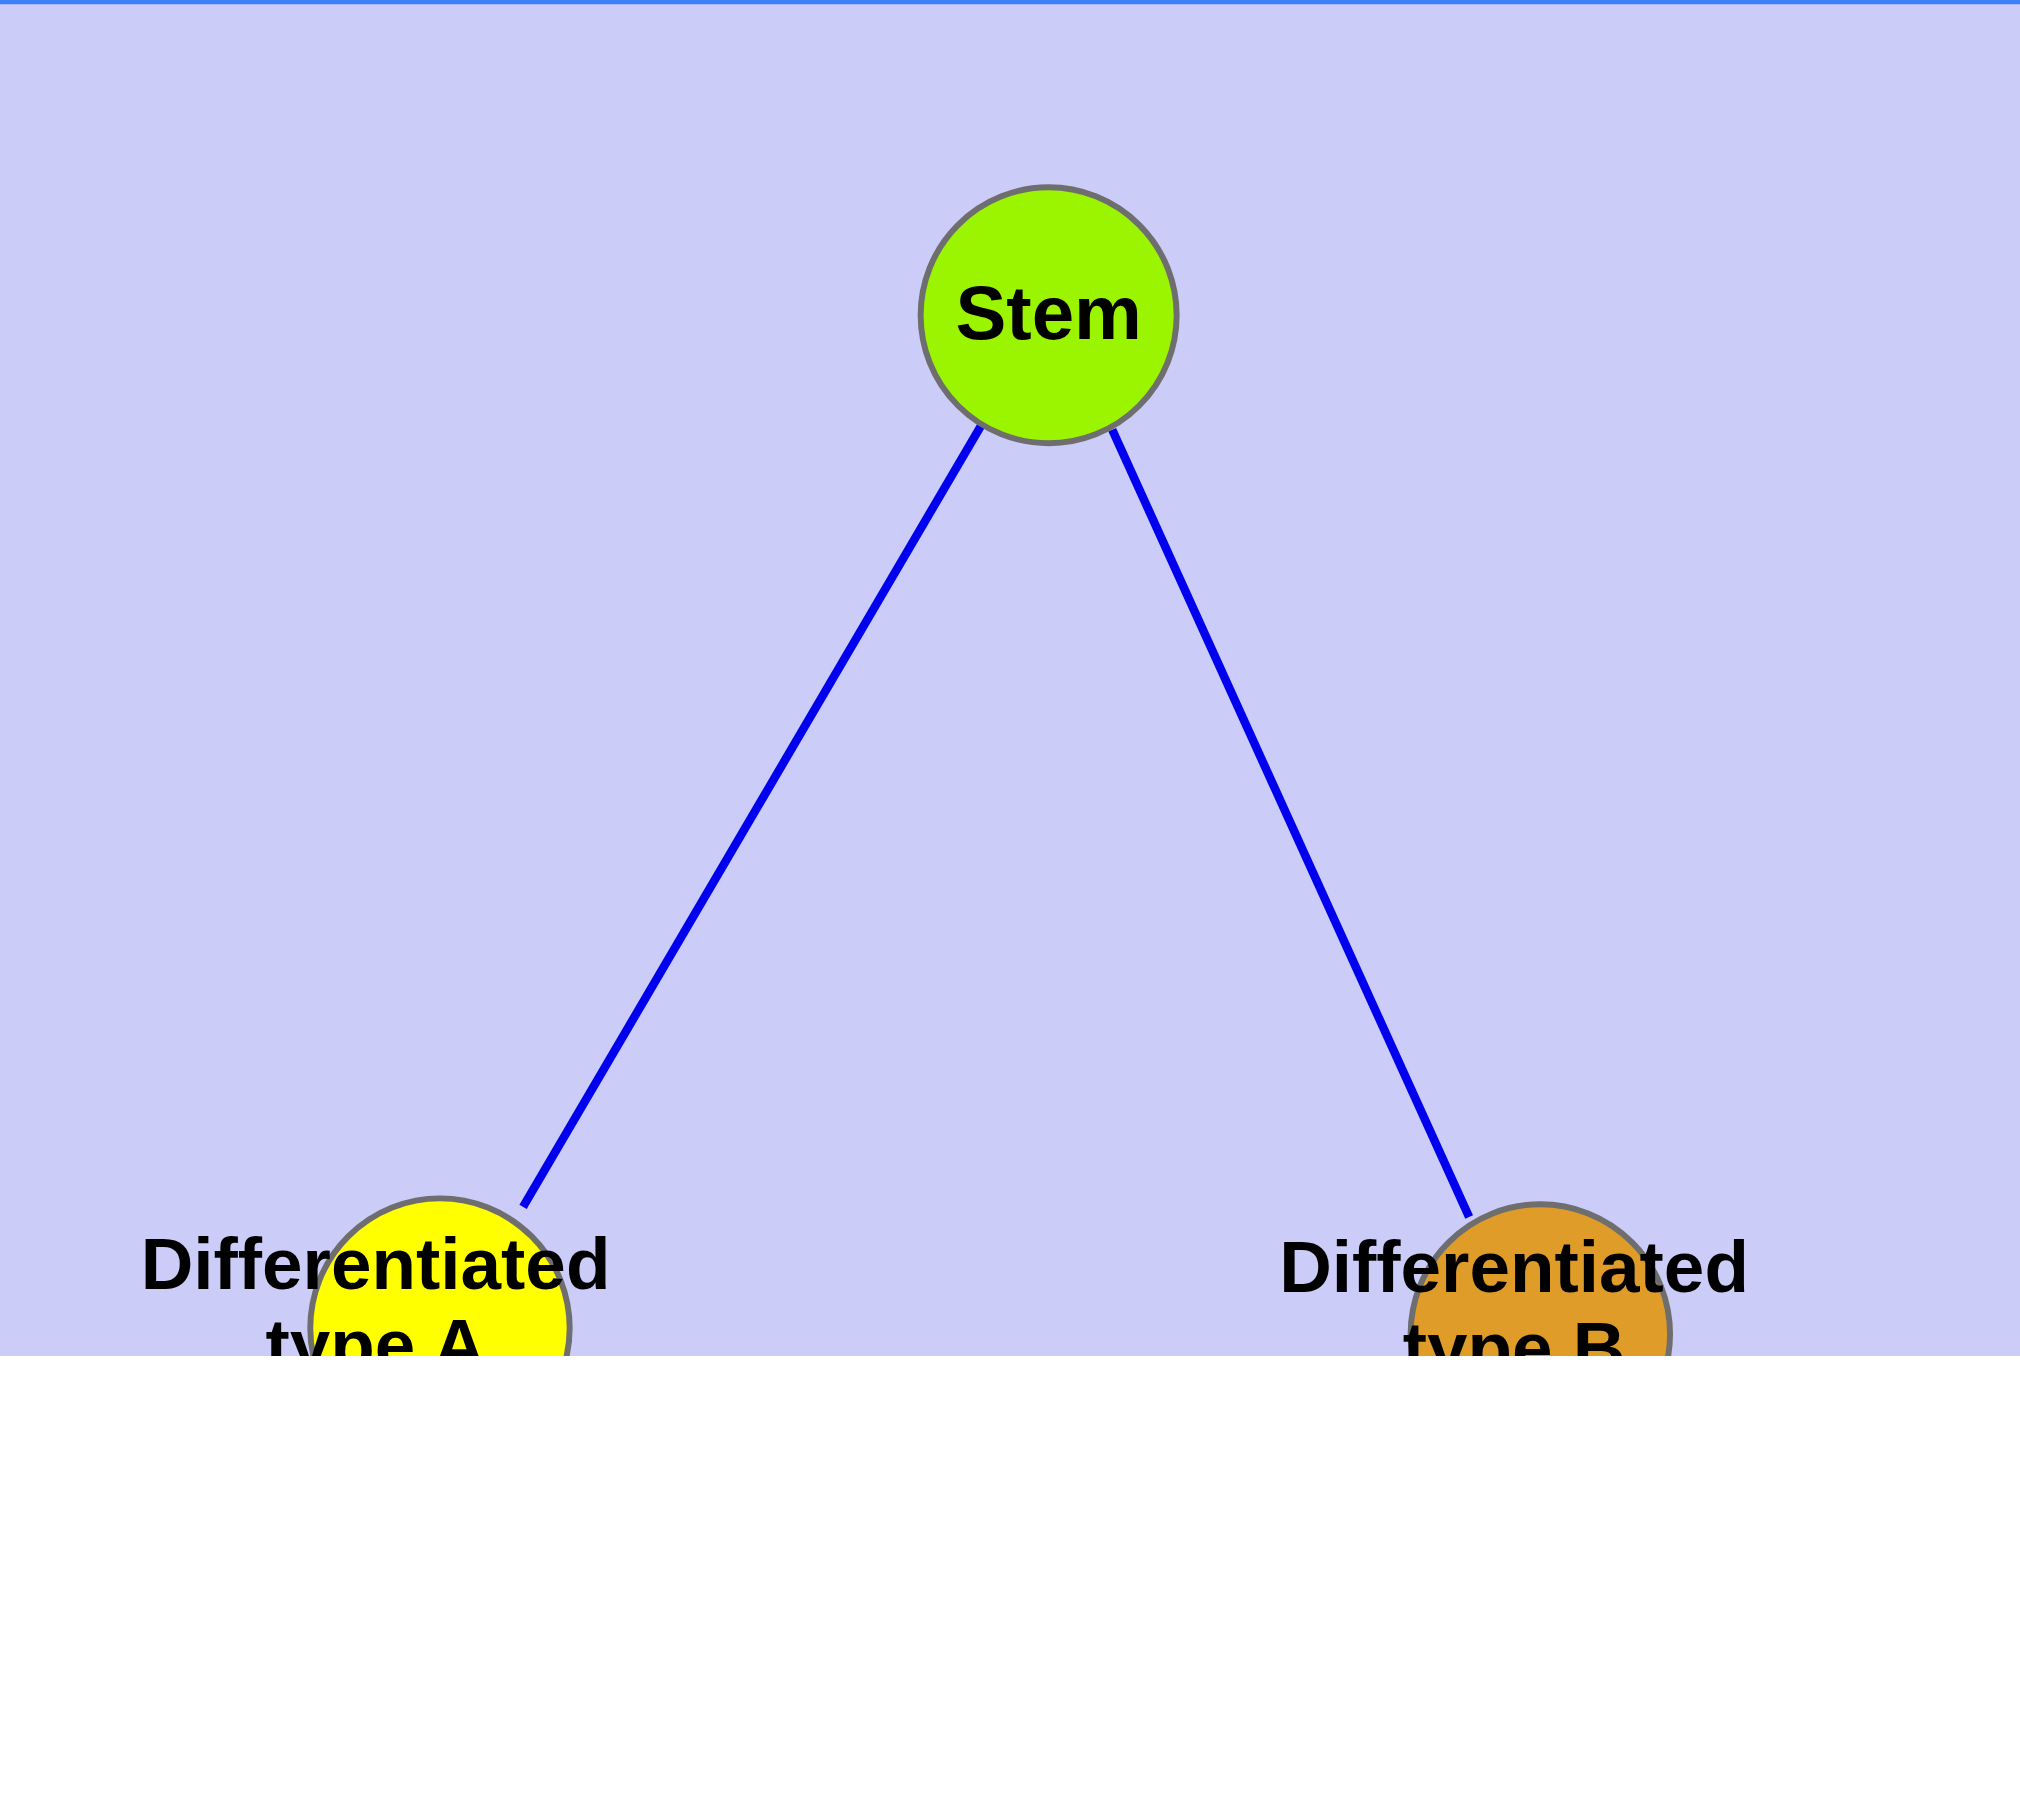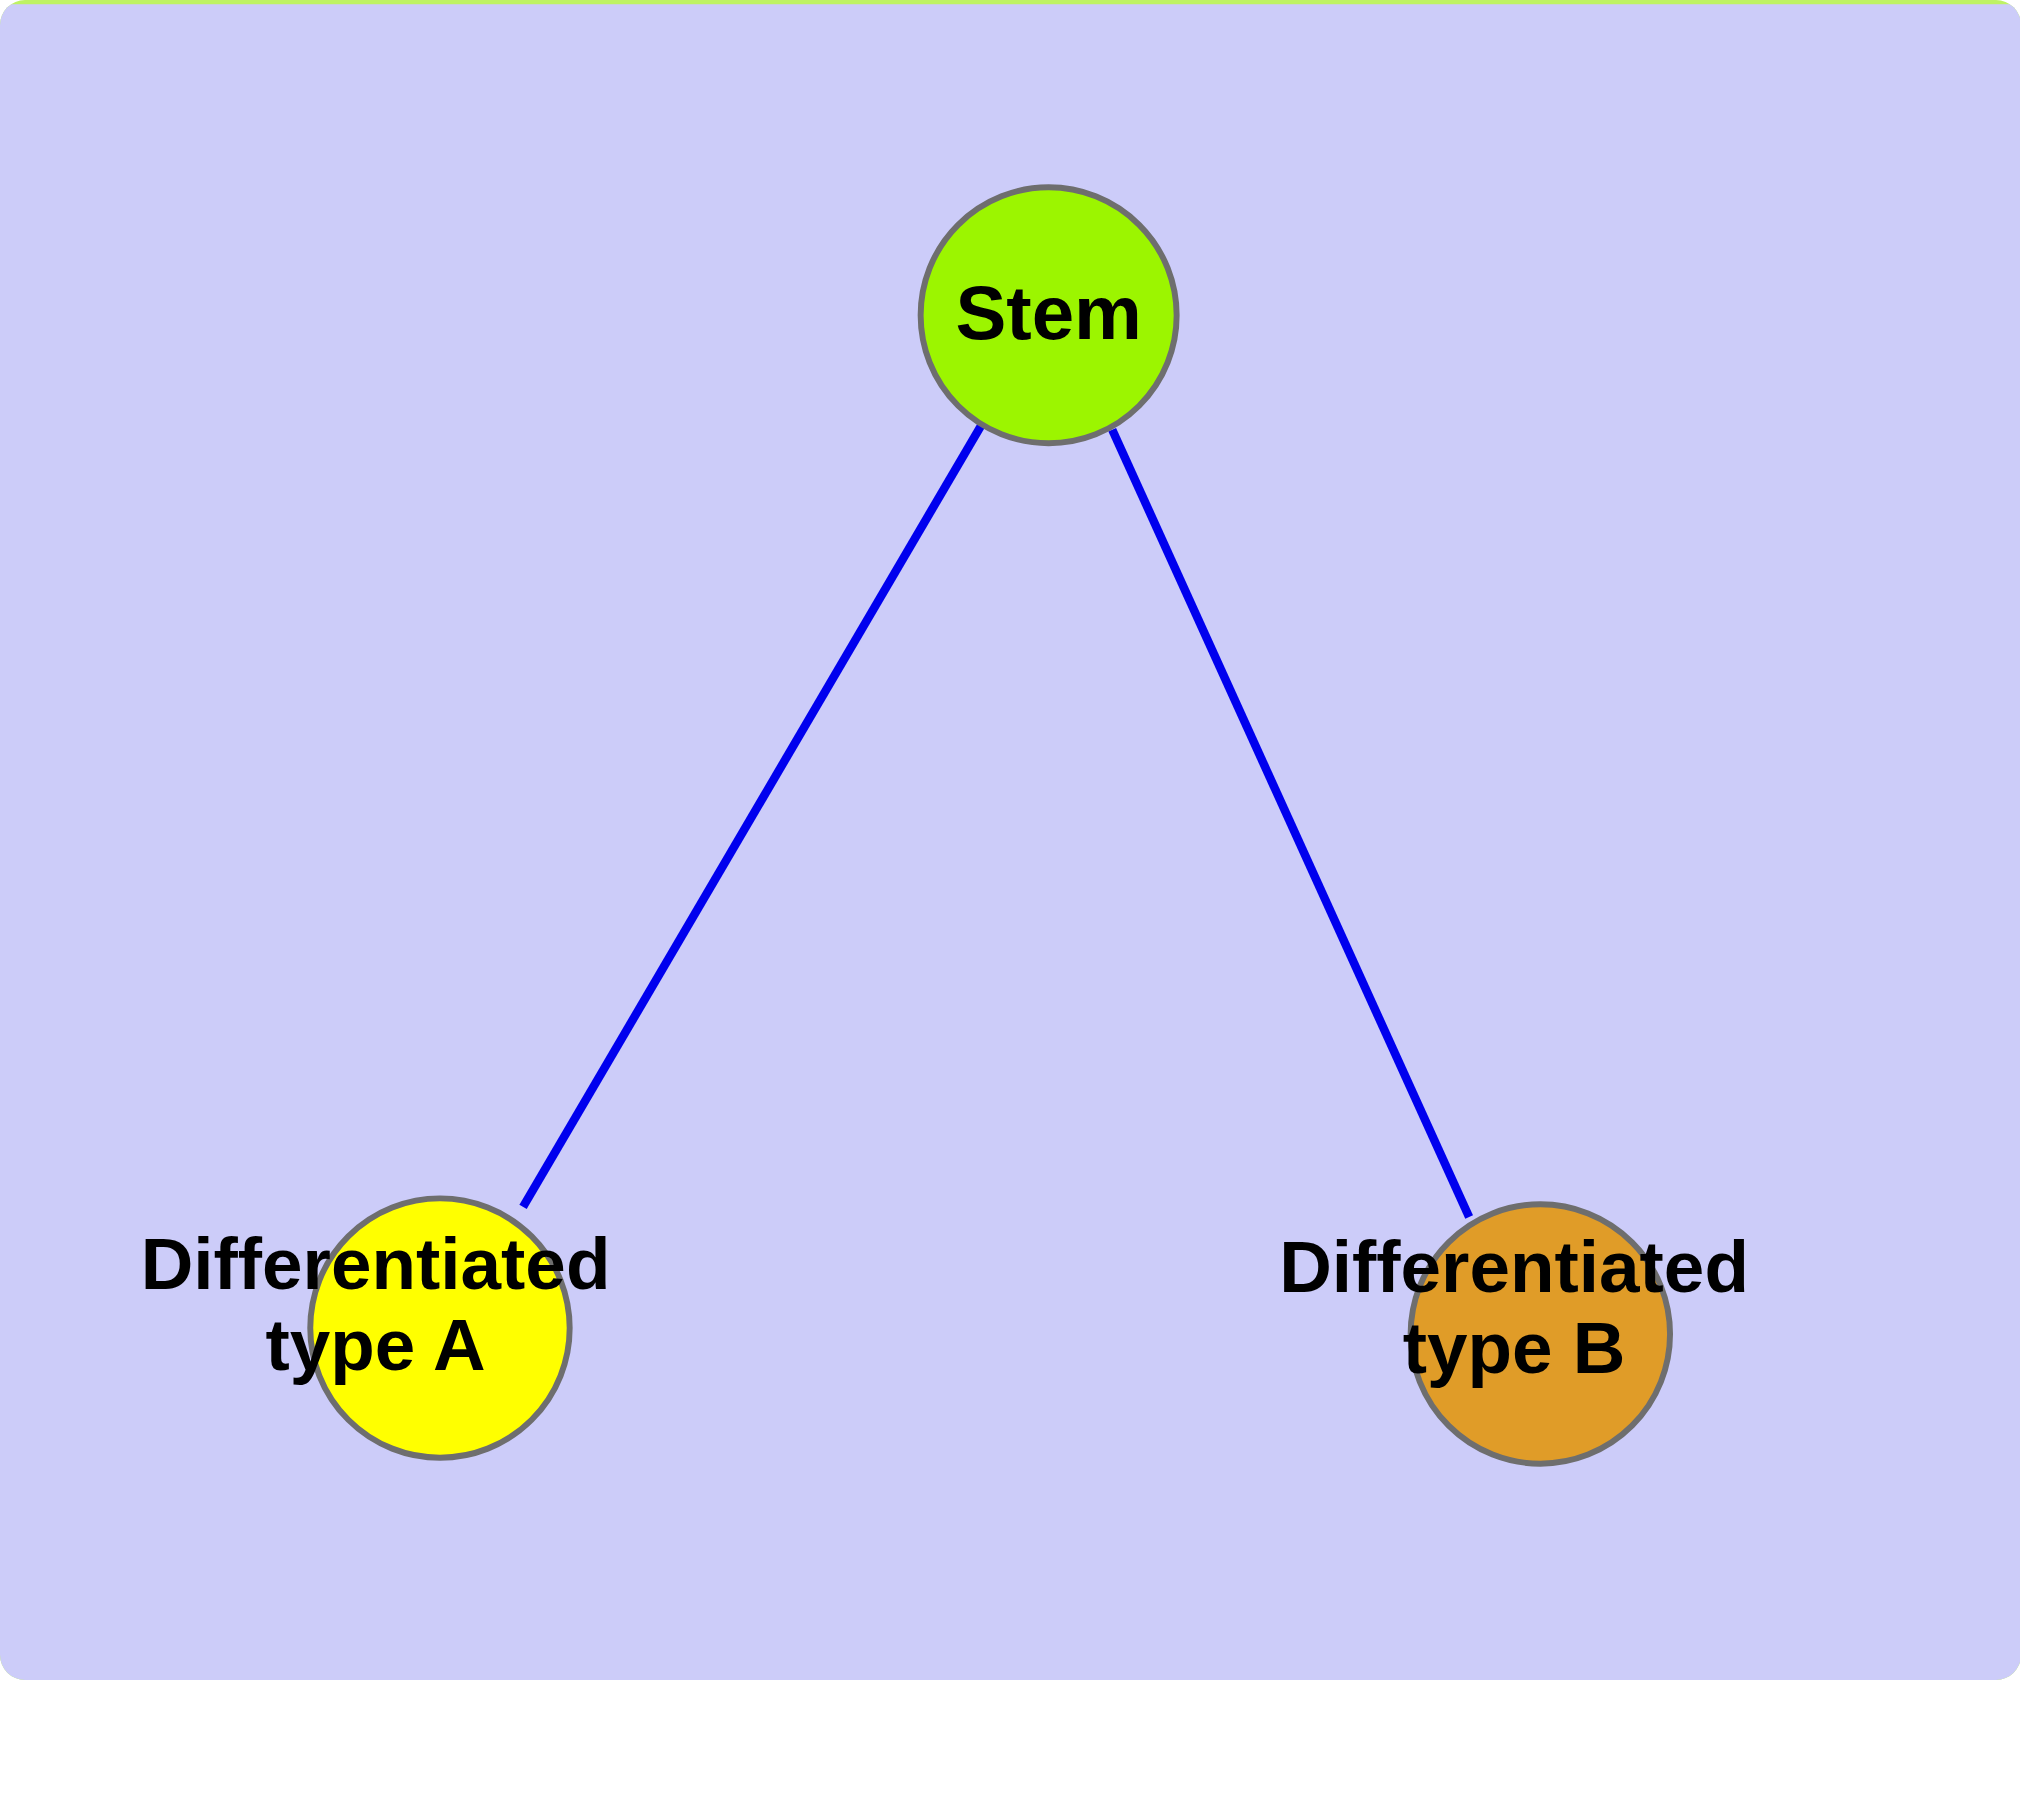--- a/index.html
+++ b/index.html
@@ -28,21 +28,21 @@
     font-family: "Liberation Sans", sans-serif;
     font-weight: bold;
     fill: #000000;
     text-anchor: middle;
     dominant-baseline: middle;
   }
 </style>
 </head>
 <body>
 
-<div id="canvas" style="width: 2021px; height: 1680px; background: #bef264; border-radius: 25px;">
+<div id="canvas" style="width: 2021px; height: 1356px; background: #3b82f6;">
   <svg id="graph-svg" viewBox="0 0 2384 2138" preserveAspectRatio="none" xmlns="http://www.w3.org/2000/svg">
     <rect id="bg-rect" x="0" y="5" width="2384" height="2133" fill="#ccccf9"></rect>
     <g id="edges-group">
         <line x1="1158" y1="501" x2="617" y2="1424" stroke="#0000ee" stroke-width="10" stroke-linecap="butt"></line>
         <line x1="1312" y1="507" x2="1733" y2="1436" stroke="#0000ee" stroke-width="10" stroke-linecap="butt"></line>
       </g>
     <g id="nodes-group">
         <g>
           <circle cx="1237" cy="372" r="151" fill="#9cf500" stroke="#6e6e6e" stroke-width="7"></circle>
         </g>

